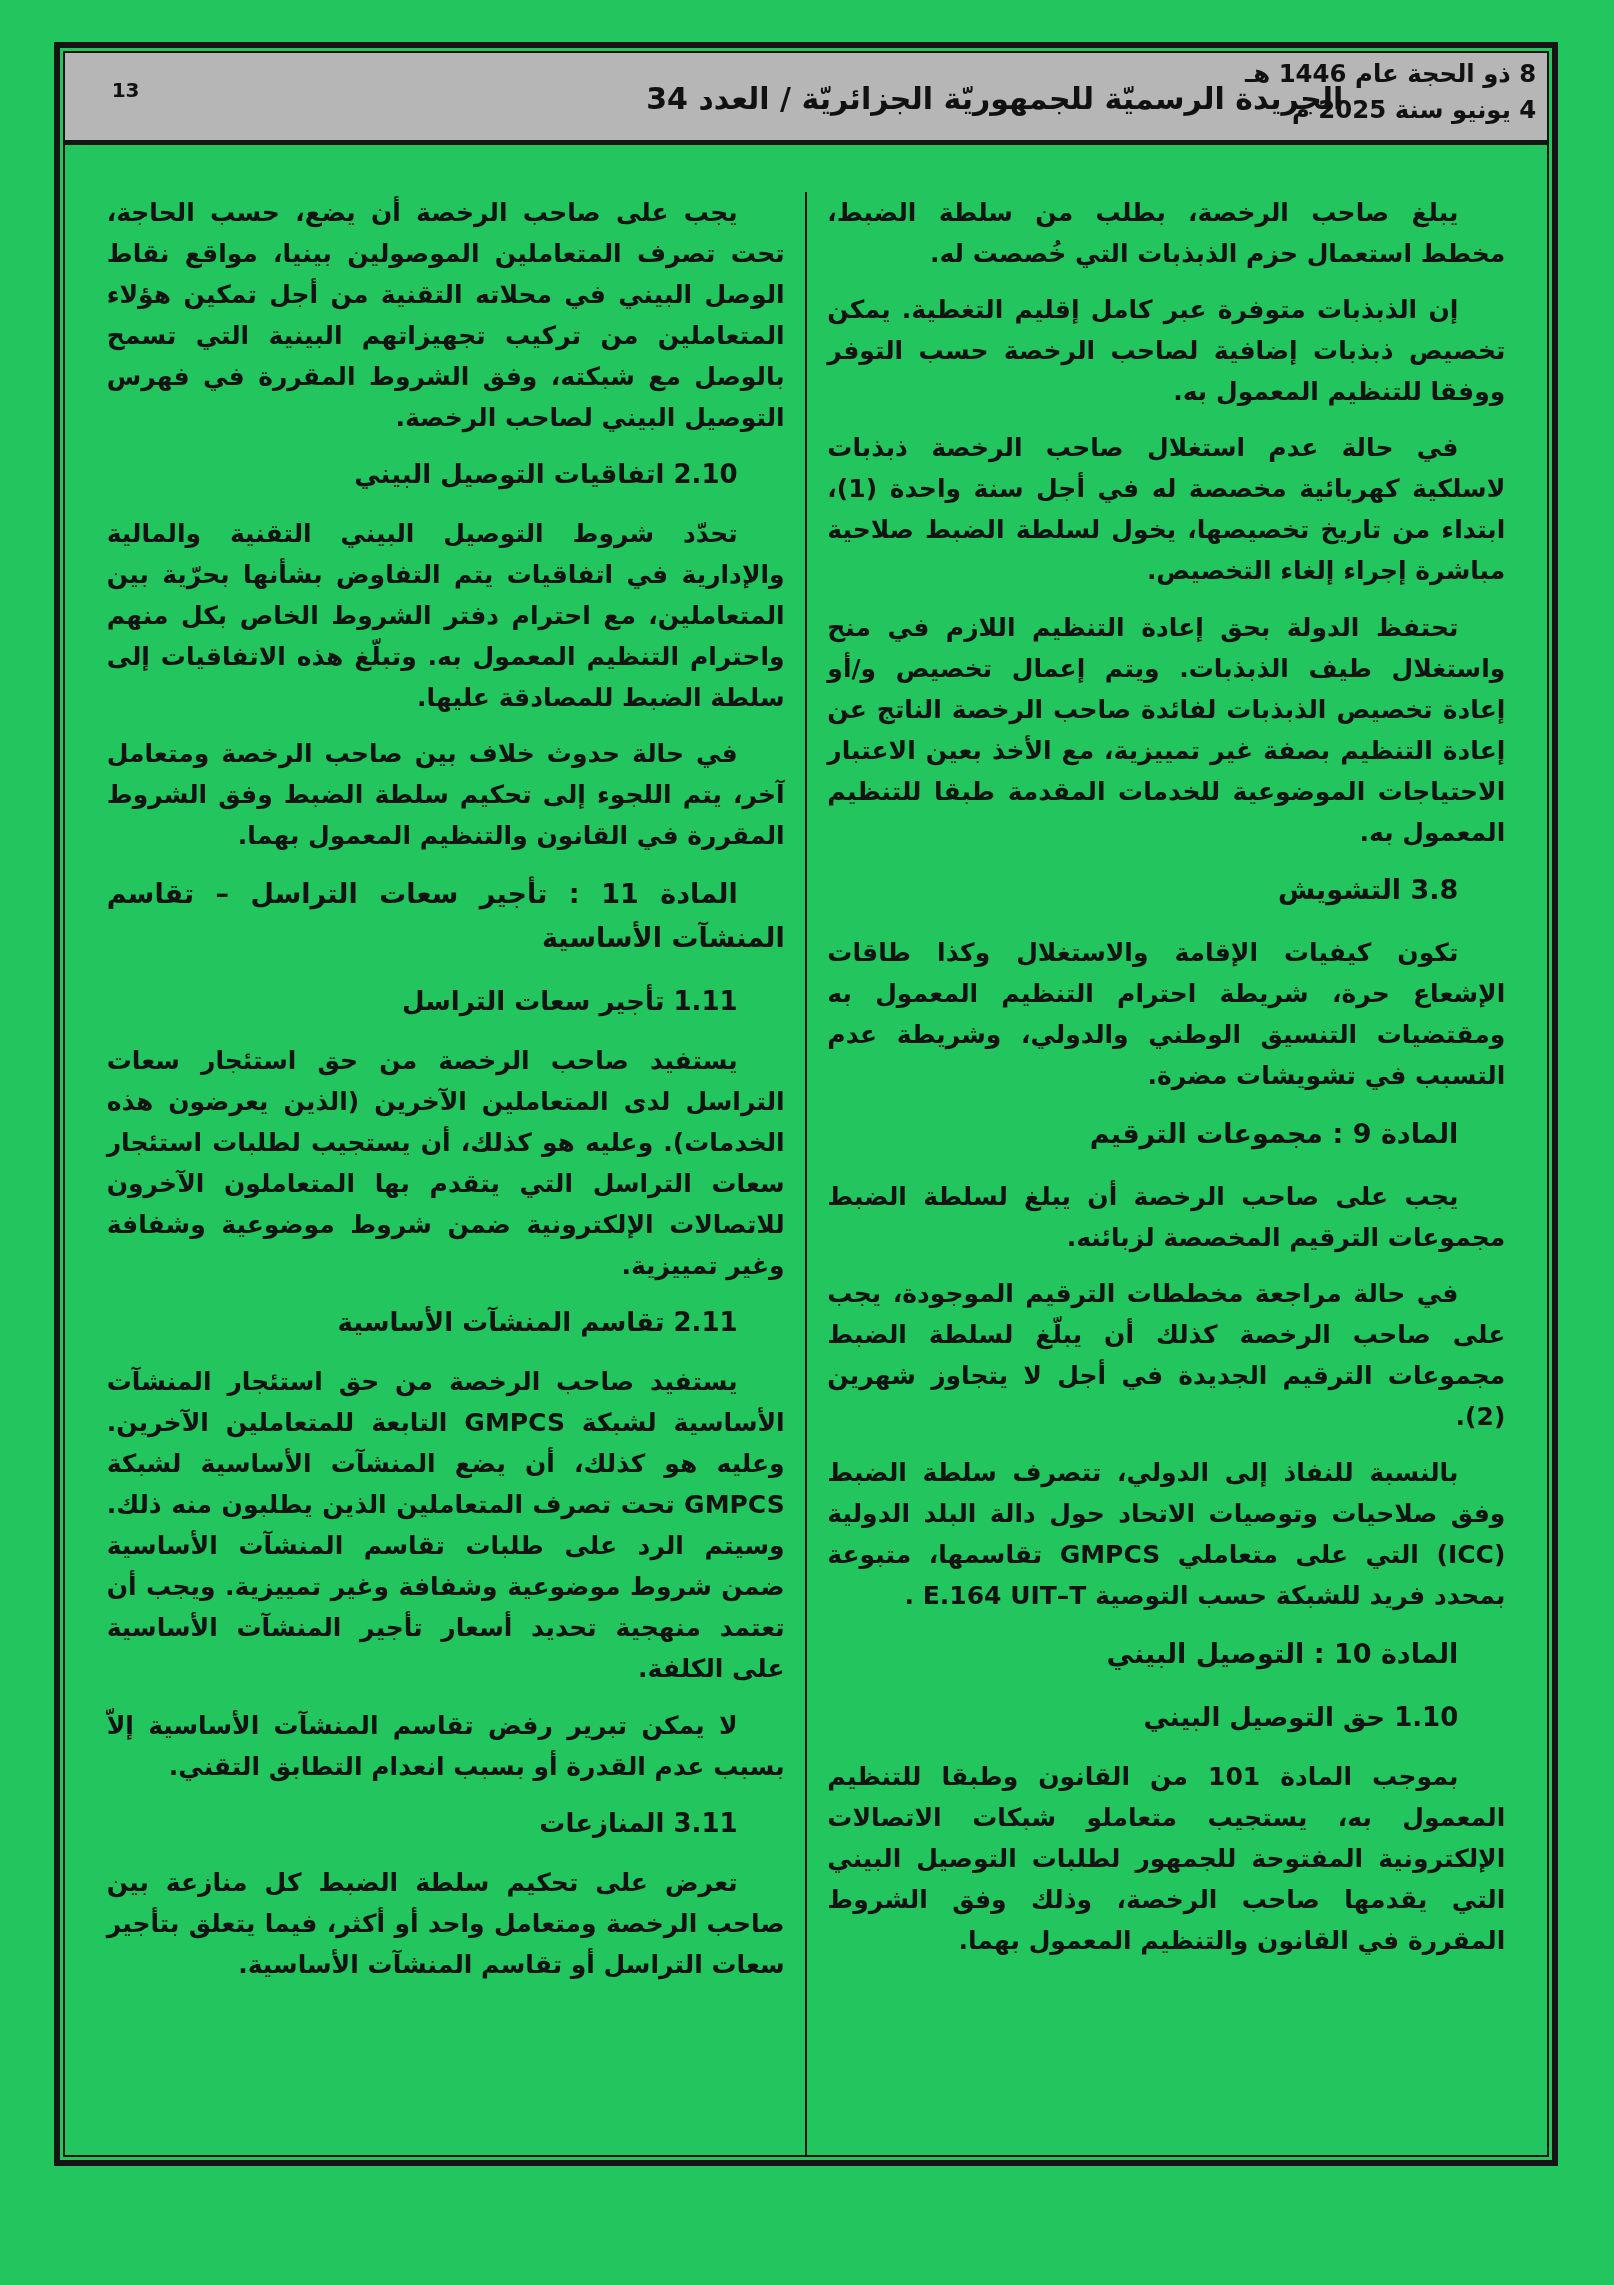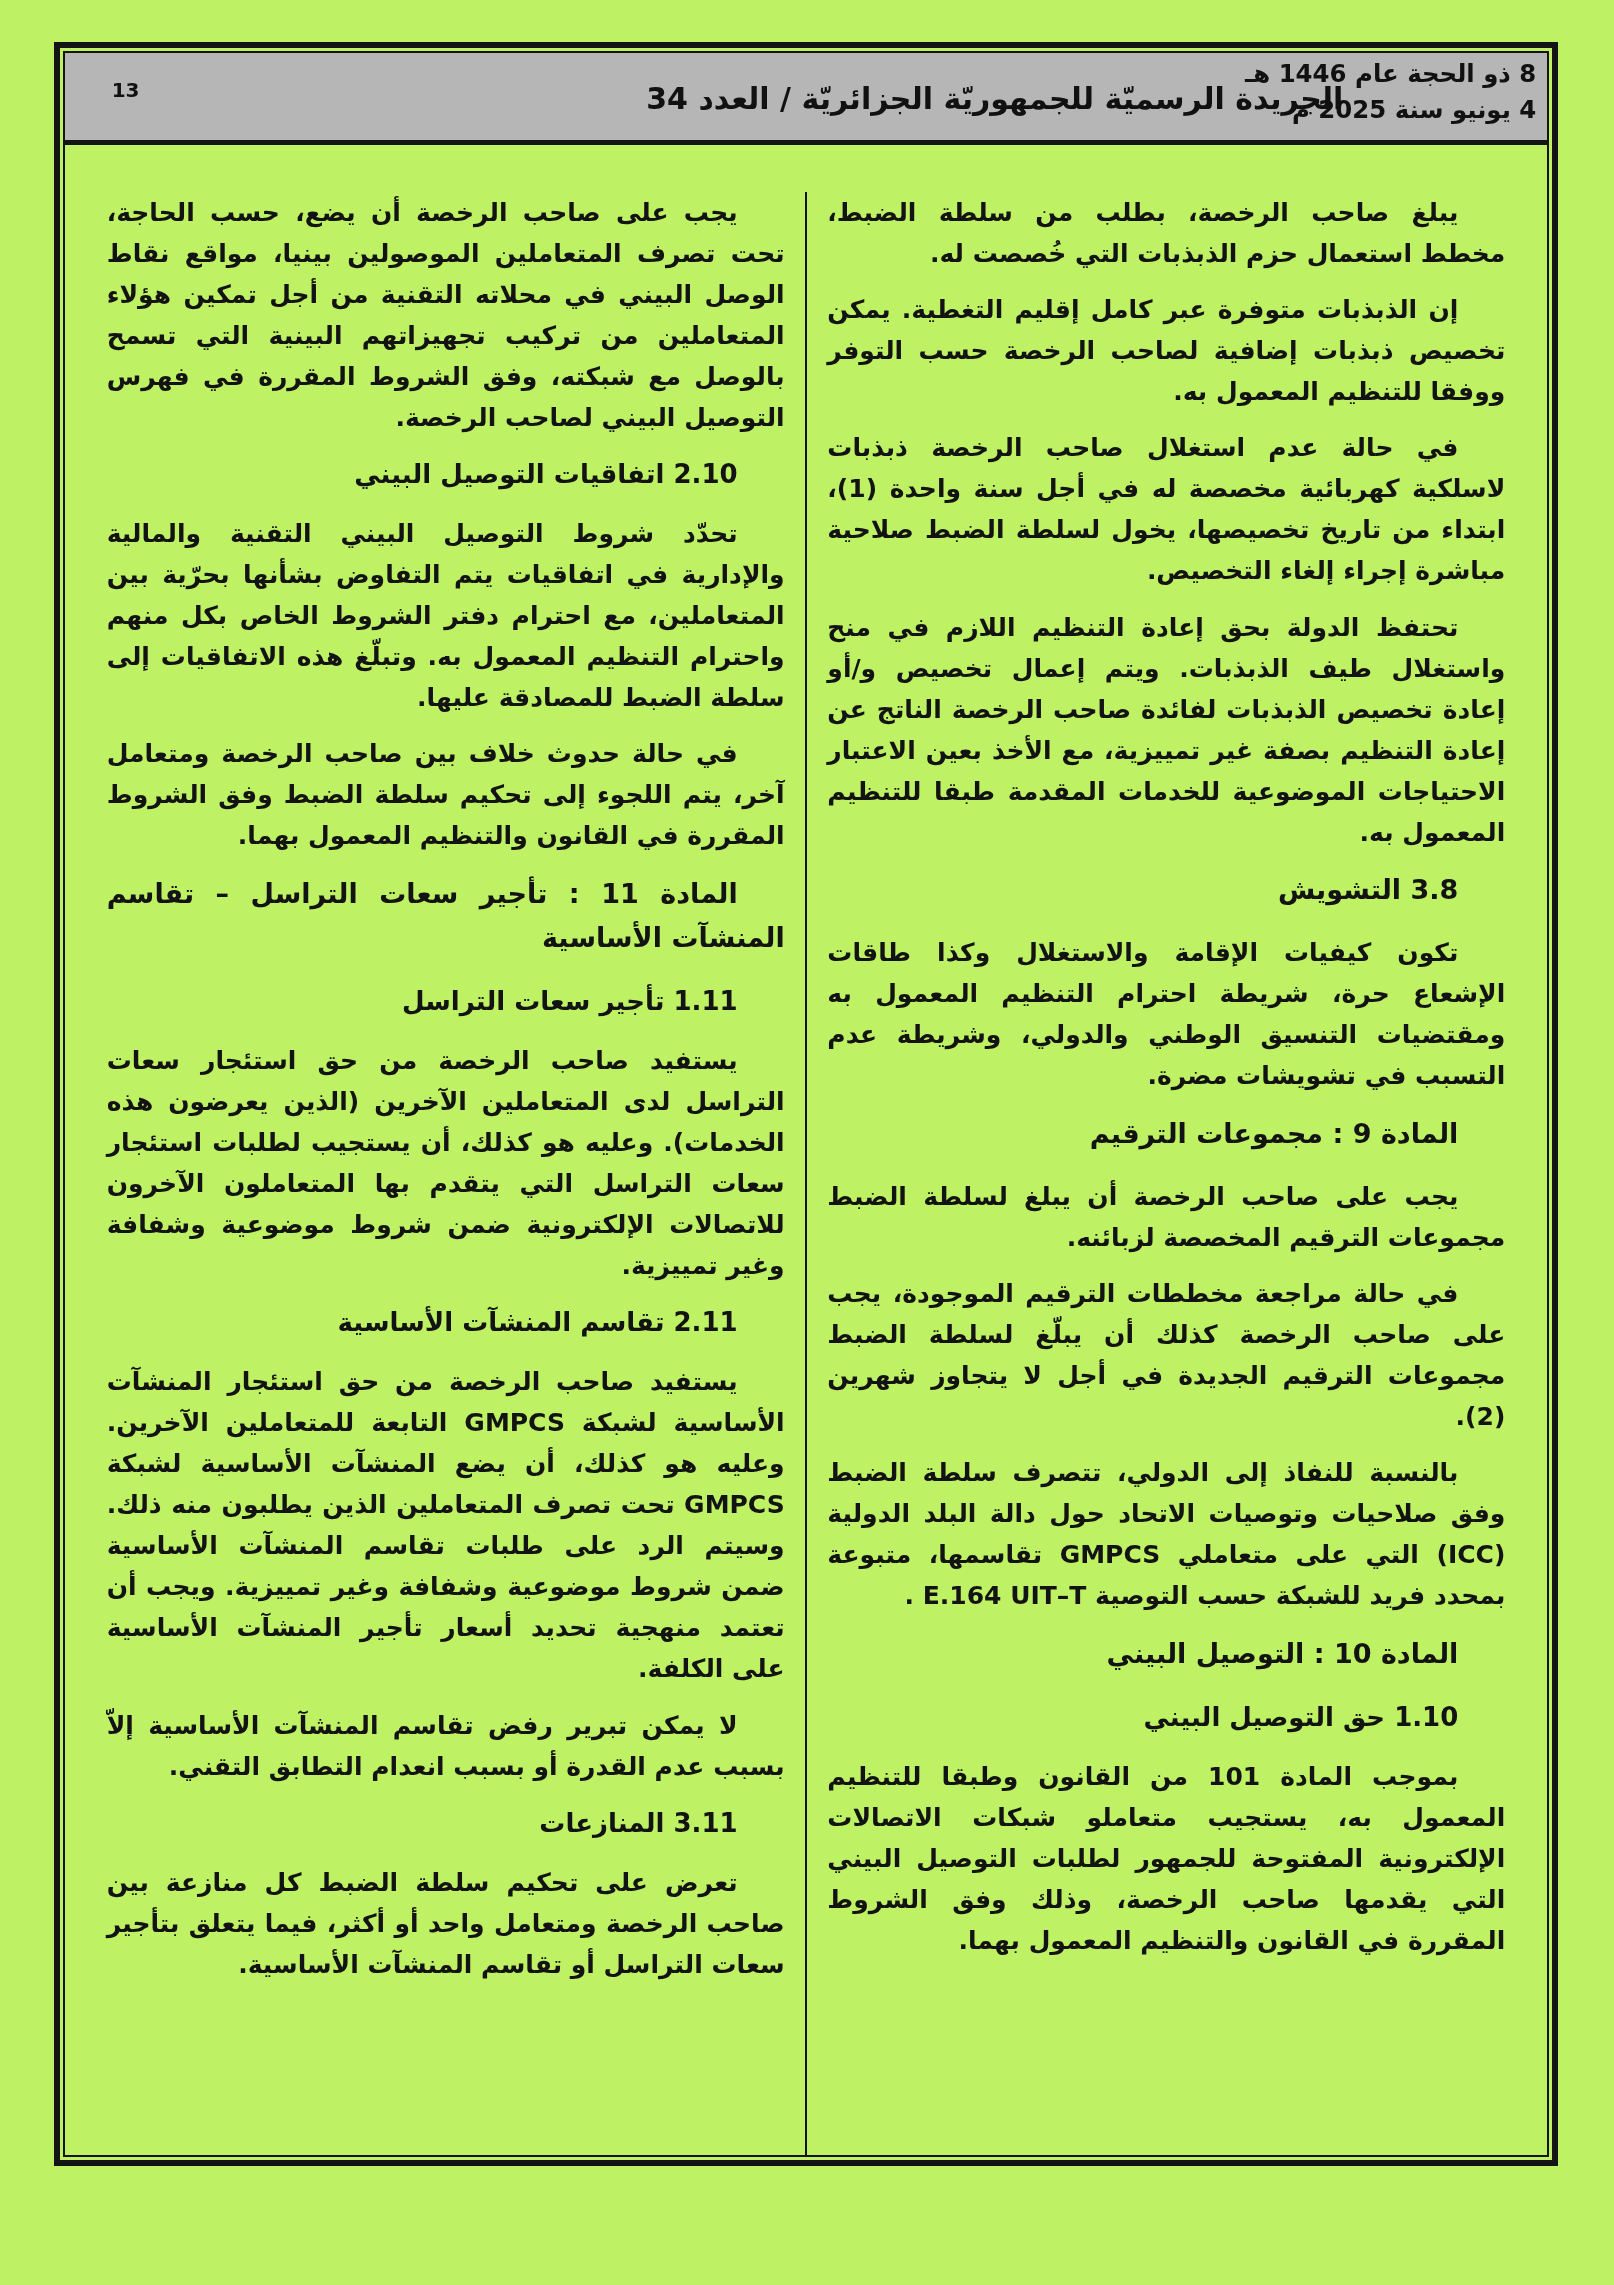--- a/index.html
+++ b/index.html
@@ -1,19 +1,19 @@
 <!DOCTYPE html>
 <html lang="ar" style="font-size:14.5px"><head>
 <meta charset="utf-8">
 <style>
   html,body { margin:0; padding:0; background:#e8e8e8; }
   .page {
     position:relative;
     width:1615px; height:2285px;
-    background:#bef264;
+    background:#22c55e;
     font-family:"DejaVu Sans", sans-serif;
     overflow:hidden;
   }
   .frame-outer {
     position:absolute; left:54px; top:42px;
     width:1504px; height:2124px;
     border:6.3px solid #141414;
     box-sizing:border-box;
   }
   .frame-inner {

